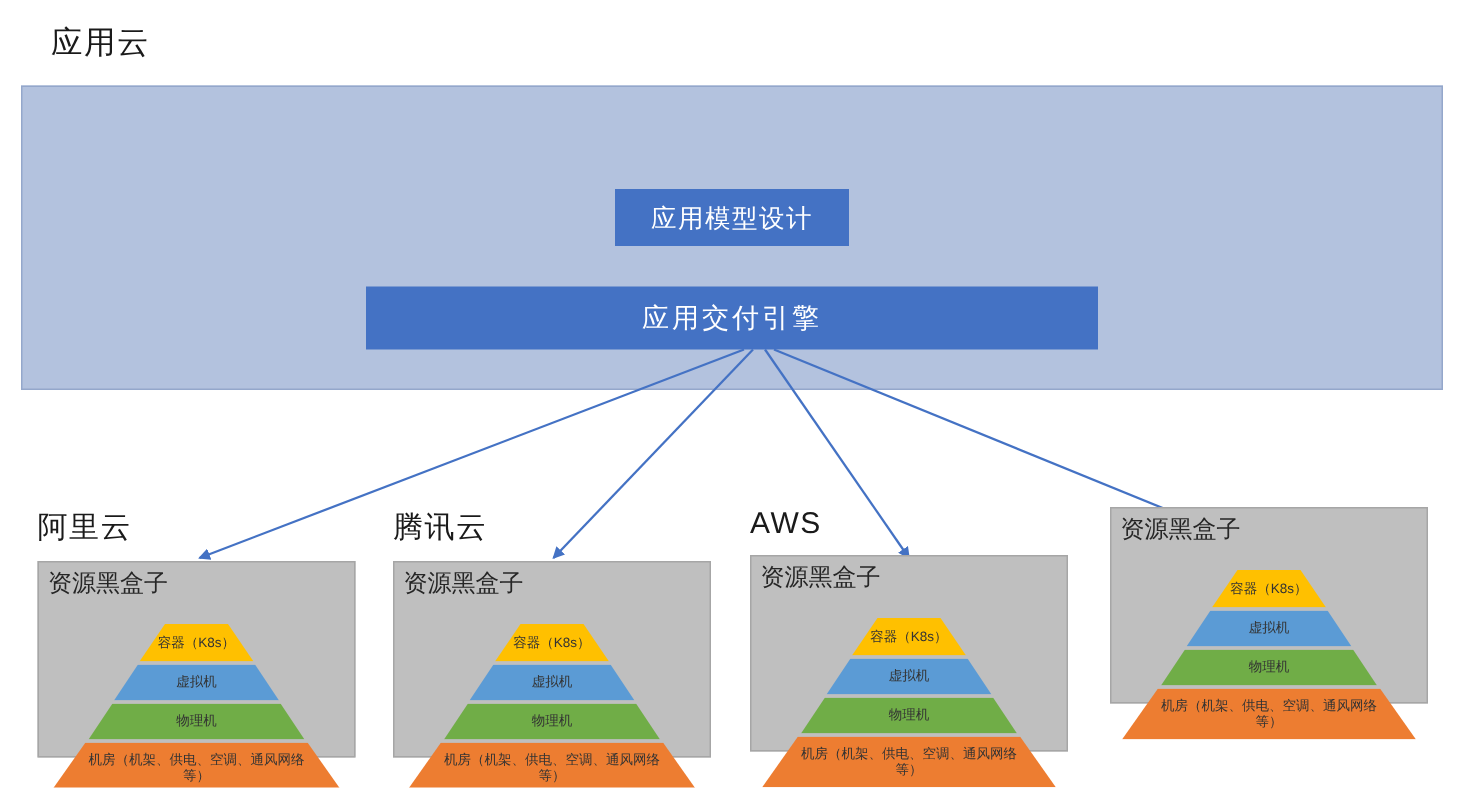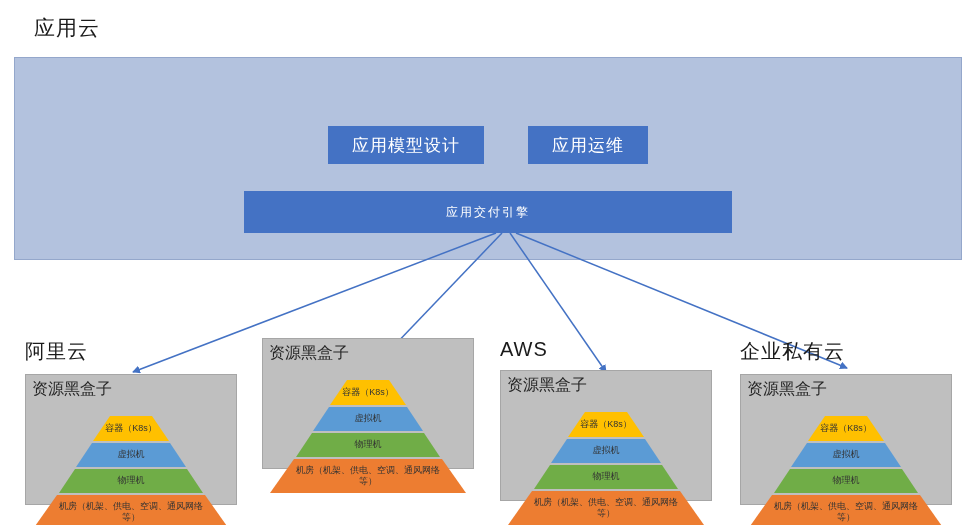--- a/index.html
+++ b/index.html
@@ -48,21 +48,21 @@
     border: none;
   }
 
   .engine-bar {
     position: absolute;
     left: 50%; top: 133px;
     transform: translateX(-50%);
     width: 488px; height: 42px;
     background: var(--engine-bg, #4472c4);
     color: #ffffff;
-    font-size: 12px;
+    font-size: 18px;
     display: flex;
     align-items: center;
     justify-content: center;
     letter-spacing: 2px;
   }
 
   .arrows-svg {
     position: absolute;
     left: 0; top: 0;
     width: 979px; height: 525px;
@@ -135,21 +135,20 @@
   .cloud-4 { left: 740px; }
 </style>
 </head>
 <body>
 
 <div class="page-title">应用云</div>
 
 <div class="app-panel">
   <div class="modules-row">
     <div class="module-box">应用模型设计</div>
-    <div class="module-box">应用运维</div>
   </div>
   <div class="engine-bar">应用交付引擎</div>
 </div>
 
 <svg class="arrows-svg" viewBox="0 0 979 525" xmlns="http://www.w3.org/2000/svg">
   <defs>
     <marker id="arrowhead" markerWidth="9" markerHeight="8" refX="7" refY="4" orient="auto" markerUnits="userSpaceOnUse">
       <path d="M0,0 L8,4 L0,8 z" fill="#4472c4"></path>
     </marker>
   </defs>
@@ -174,20 +173,21 @@
           <span class="layer-text">物理机</span>
         </div>
       <div class="layer l4">
           <span class="layer-text">机房（机架、供电、空调、通风网络等）</span>
         </div>
     </div>
   </div>
 </div>
 
 <div class="cloud cloud-2">
+  <div class="cloud-name">腾讯云</div>
   <div class="resource-box">
     <div class="resource-label">资源黑盒子</div>
     <div class="pyramid">
       <div class="layer l1">
           <span class="layer-text">容器（K8s）</span>
         </div>
       <div class="layer l2">
           <span class="layer-text">虚拟机</span>
         </div>
       <div class="layer l3">
@@ -215,21 +215,20 @@
           <span class="layer-text">物理机</span>
         </div>
       <div class="layer l4">
           <span class="layer-text">机房（机架、供电、空调、通风网络等）</span>
         </div>
     </div>
   </div>
 </div>
 
 <div class="cloud cloud-4">
-  <div class="cloud-name">企业私有云</div>
   <div class="resource-box">
     <div class="resource-label">资源黑盒子</div>
     <div class="pyramid">
       <div class="layer l1">
           <span class="layer-text">容器（K8s）</span>
         </div>
       <div class="layer l2">
           <span class="layer-text">虚拟机</span>
         </div>
       <div class="layer l3">

